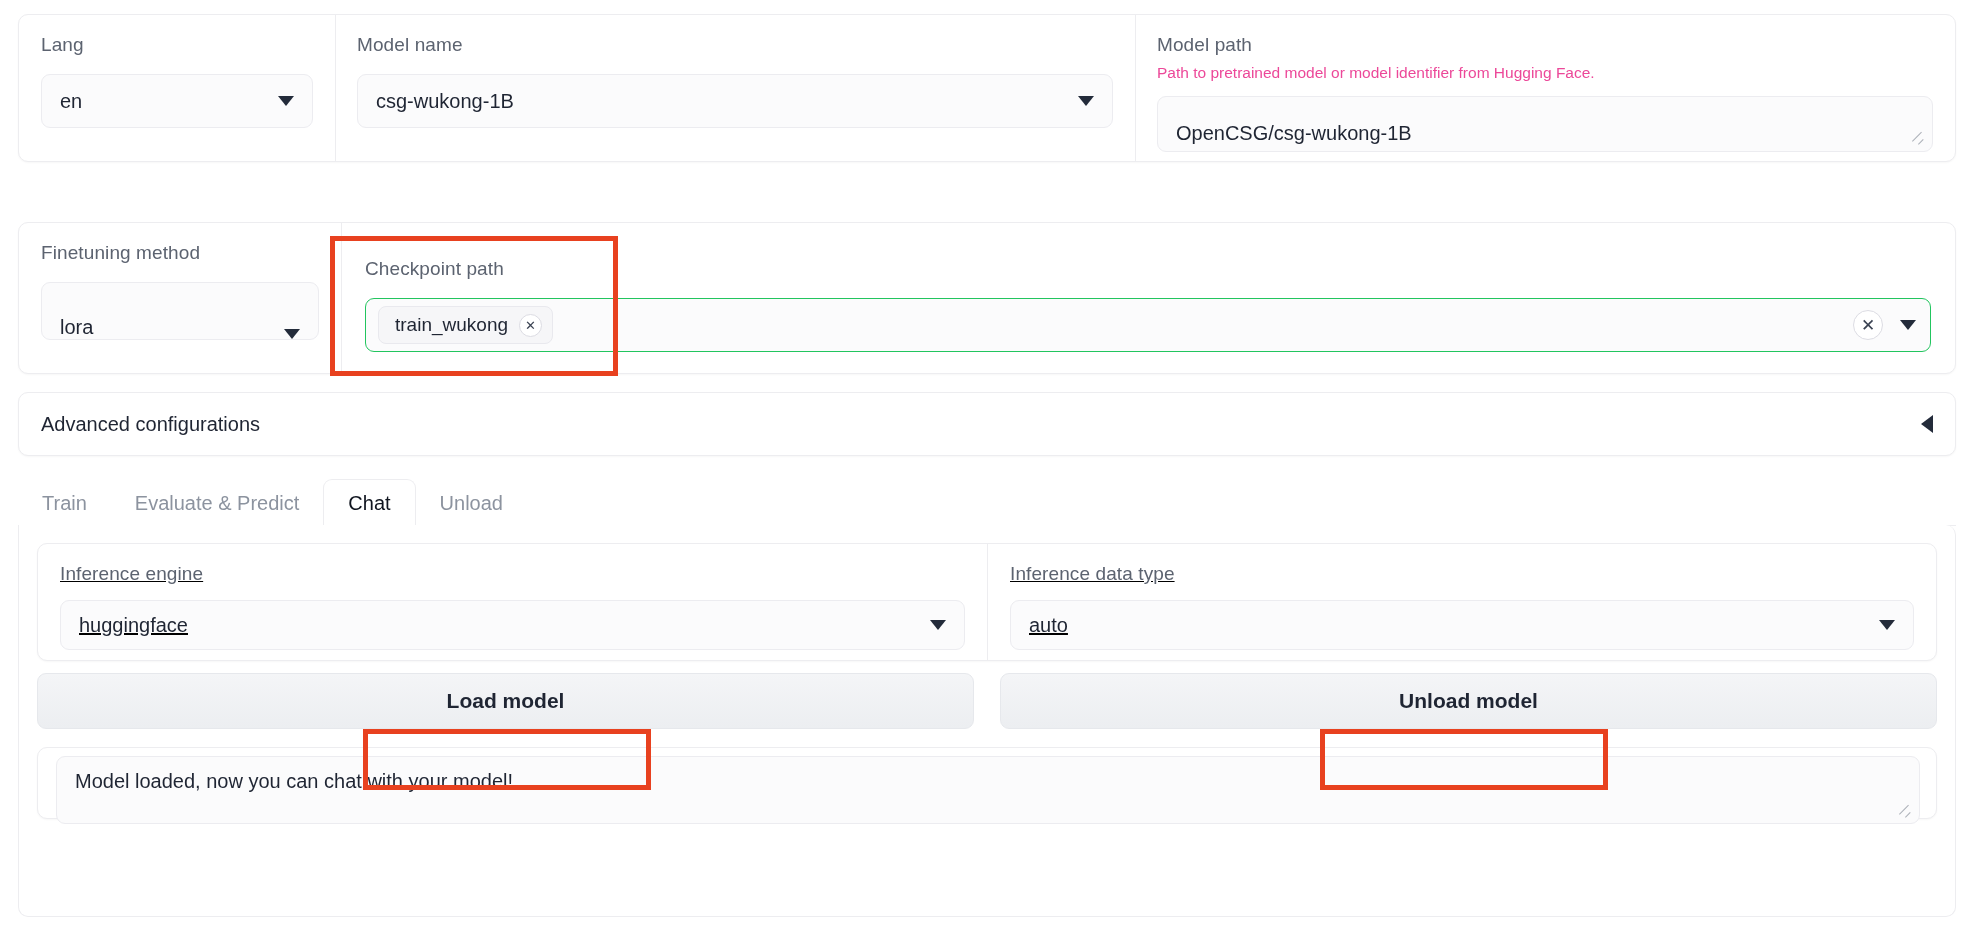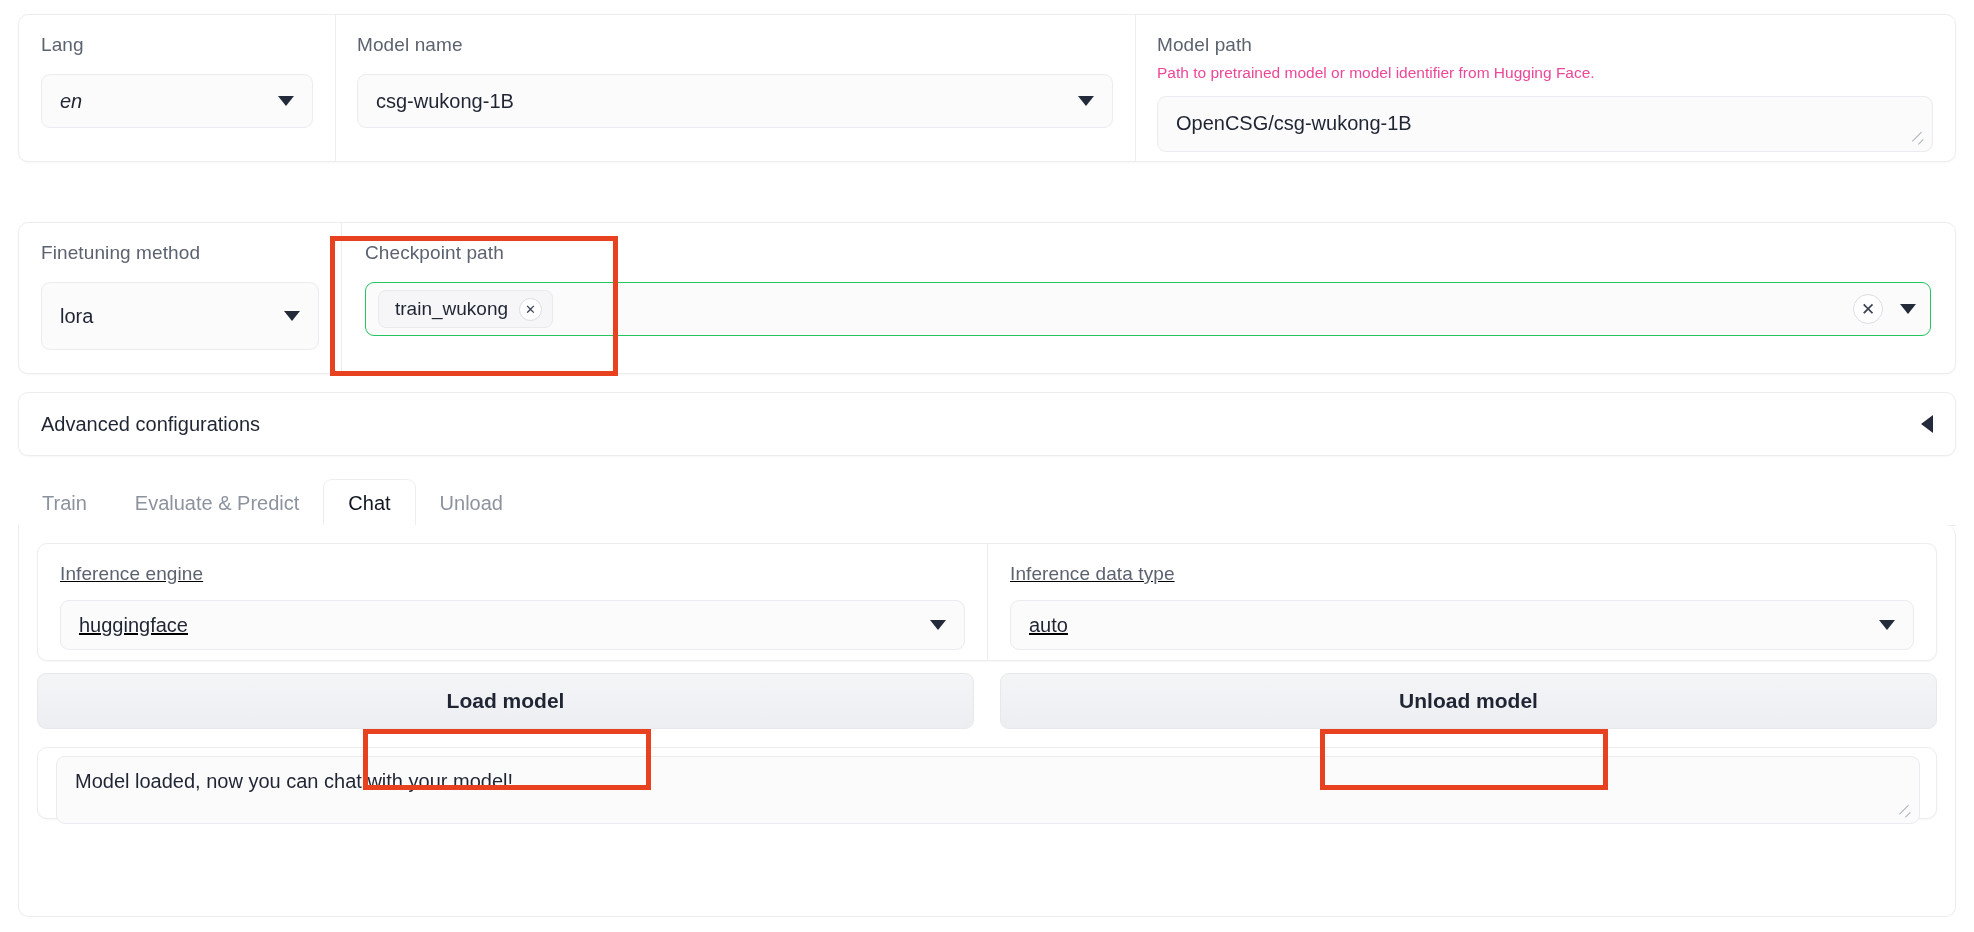--- a/index.html
+++ b/index.html
@@ -98,21 +98,21 @@
     position: absolute; top: 0; bottom: 0;
     width: 1px; background: #ededf0;
   }
   .col-lang   { position: absolute; left: 0;    top: 0; width: 316px; height: 100%; padding: 20px 22px; }
   .col-mname  { position: absolute; left: 316px; top: 0; width: 800px; height: 100%; padding: 20px 22px; }
   .col-mpath  { position: absolute; left: 1116px; top: 0; right: 0; height: 100%; padding: 20px 22px; }
 
   
   #row2 { position: absolute; left: 18px; top: 222px; width: 1938px; height: 152px; }
   .col-ft   { position: absolute; left: 0; top: 0; width: 322px; height: 100%; padding: 20px 22px; }
-  .col-ckpt { position: absolute; left: 322px; top: 0; right: 0; height: 100%; padding: 20px 24px; }
+  .col-ckpt { position: absolute; left: 322px; top: 16px; right: 0; height: 100%; padding: 20px 24px; }
 
   .tagbox {
     background: #fbfbfc;
     border: 1px solid #22c55e;
     border-radius: 9px;
     height: 54px;
     display: flex;
     align-items: center;
     padding: 0 12px;
     position: relative;
@@ -233,50 +233,50 @@
 <body>
 
 <div class="page">
 
   <div class="card" id="row1">
     <div class="divider-v" style="left:316px;"></div>
     <div class="divider-v" style="left:1116px;"></div>
 
     <div class="col-lang">
       <div class="field-label">Lang</div>
-      <div class="control" style="height:54px; margin-top:20px;font-style:italic;">
+      <div class="control" style="height:54px; margin-top:20px;">
         <span class="val">en</span>
         <span class="caret"></span>
       </div>
     </div>
 
     <div class="col-mname">
       <div class="field-label">Model name</div>
       <div class="control" style="height:54px; margin-top:20px;">
         <span class="val">csg-wukong-1B</span>
         <span class="caret"></span>
       </div>
     </div>
 
     <div class="col-mpath">
       <div class="field-label">Model path</div>
       <div class="field-info">Path to pretrained model or model identifier from Hugging Face.</div>
-      <div class="textarea-box" style="height:56px; margin-top:13px; padding-top:15px;">
+      <div class="textarea-box" style="height:56px; margin-top:13px; padding-top:25px;">
         <span>OpenCSG/csg-wukong-1B</span>
         <span class="resize-grip"></span>
       </div>
     </div>
   </div>
 
   <div class="card" id="row2">
     <div class="divider-v" style="left:322px;"></div>
 
     <div class="col-ft">
       <div class="field-label">Finetuning method</div>
-      <div class="control" style="height:68px; margin-top:20px;">
+      <div class="control" style="height:58px; margin-top:20px;align-items:flex-end;">
         <span class="val">lora</span>
         <span class="caret"></span>
       </div>
     </div>
 
     <div class="col-ckpt">
       <div class="field-label">Checkpoint path</div>
       <div class="tagbox" style="margin-top:20px;">
         <span class="tag">
           <span>train_wukong</span>

